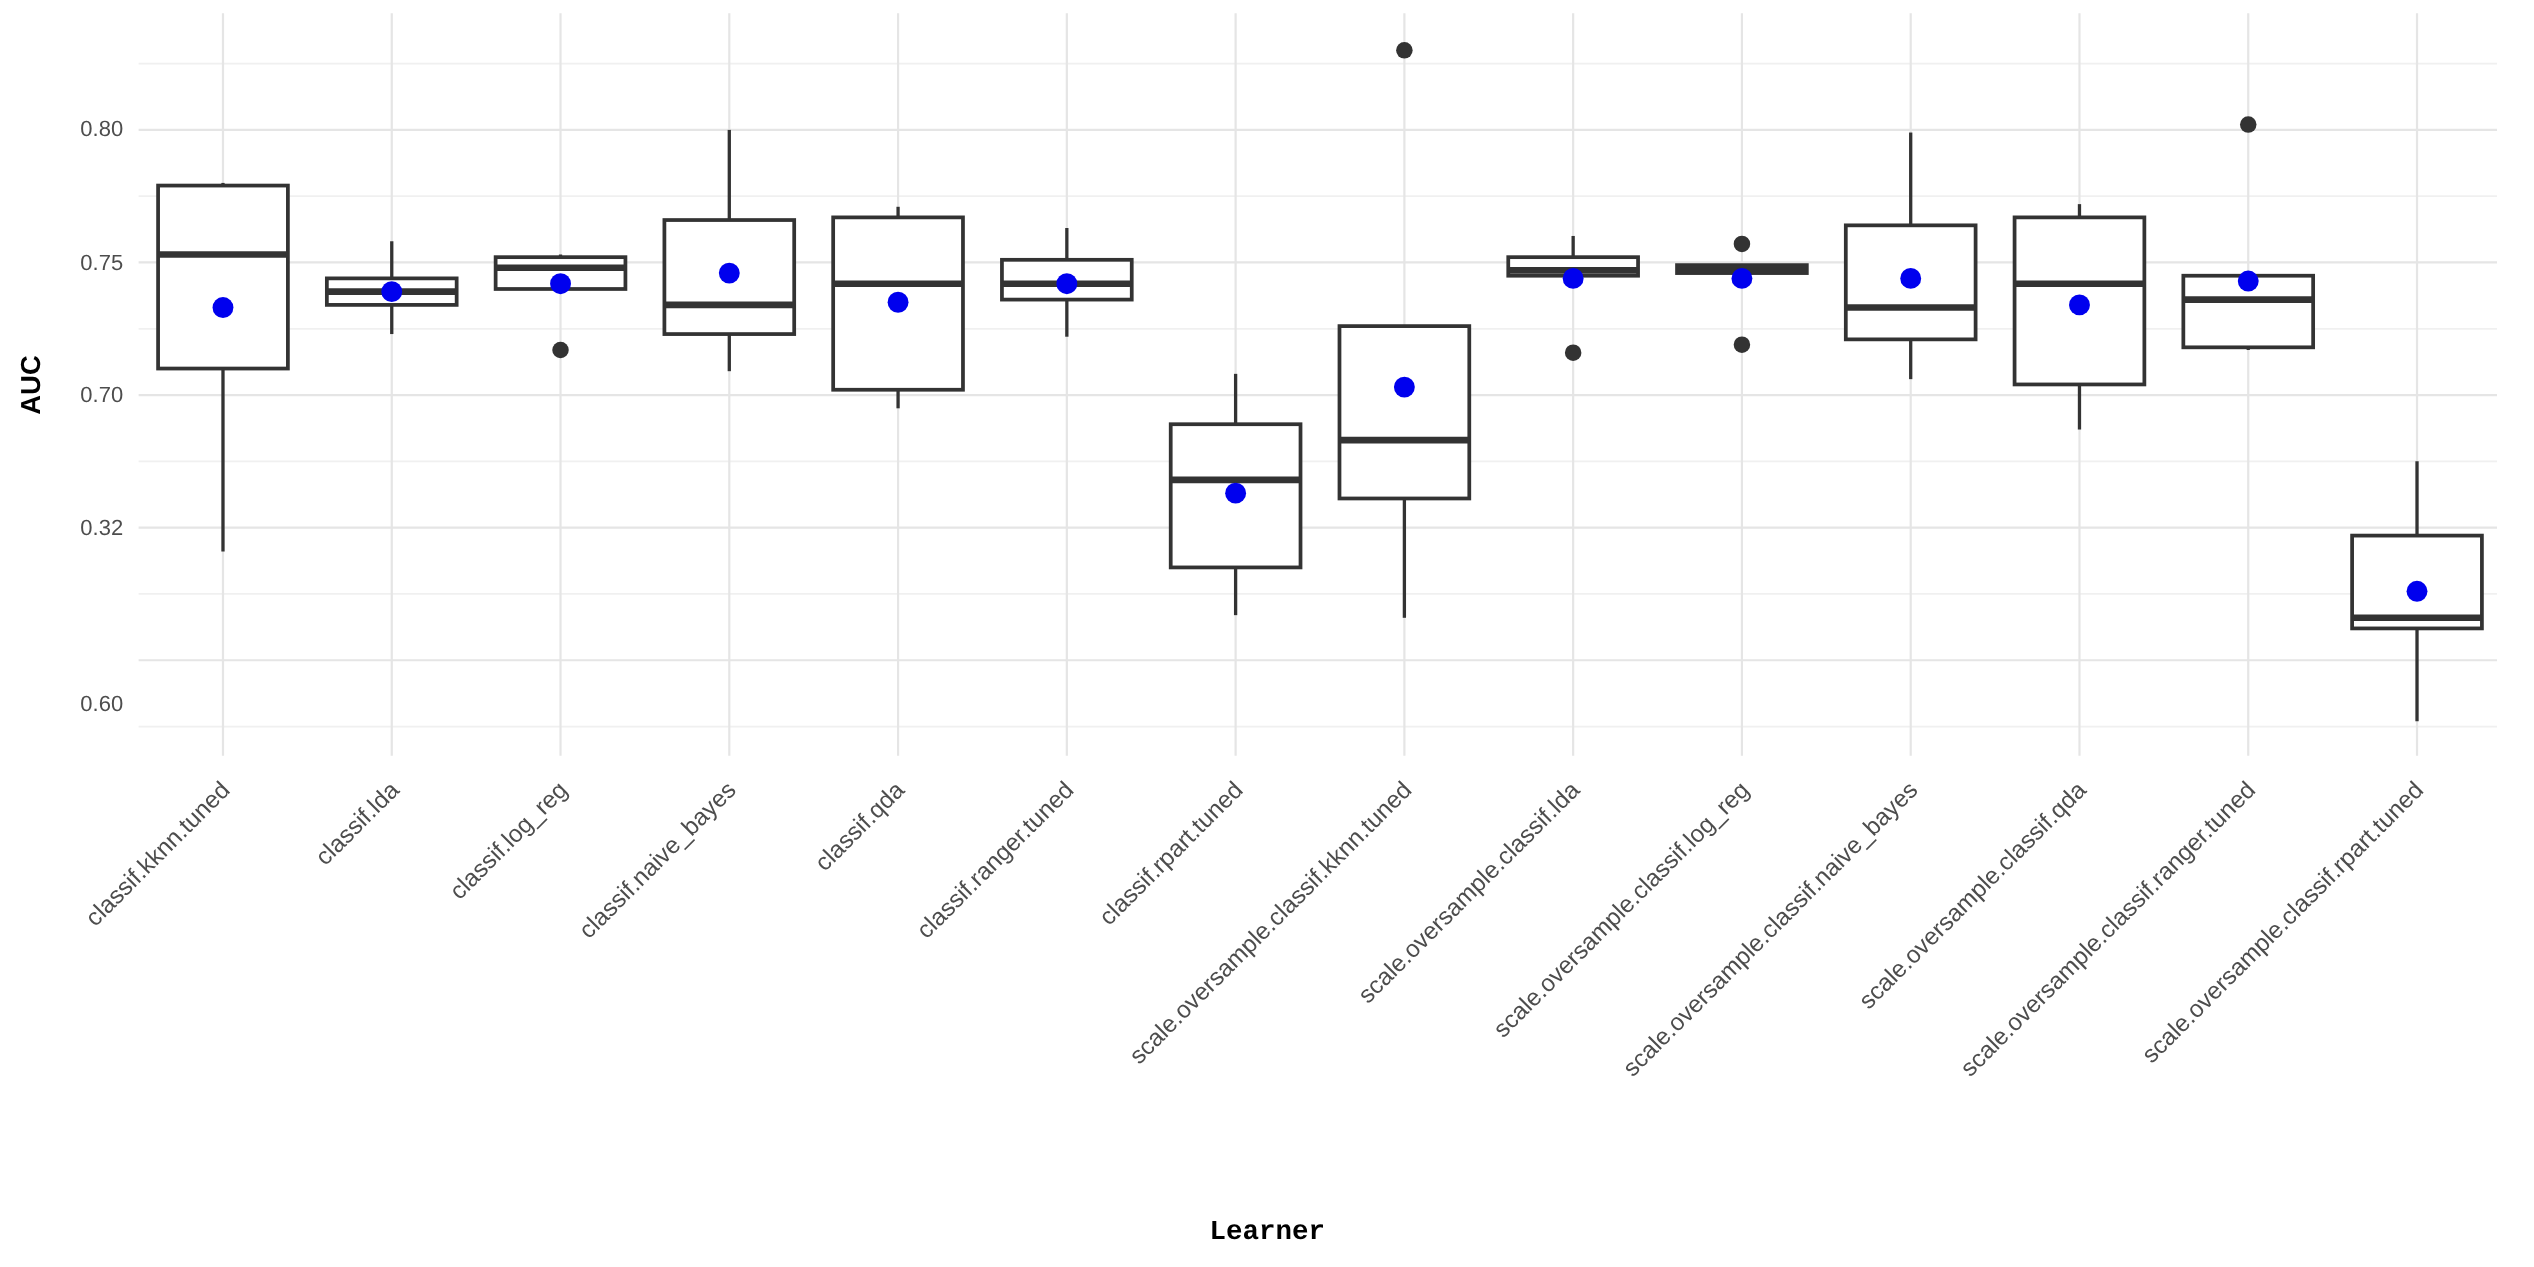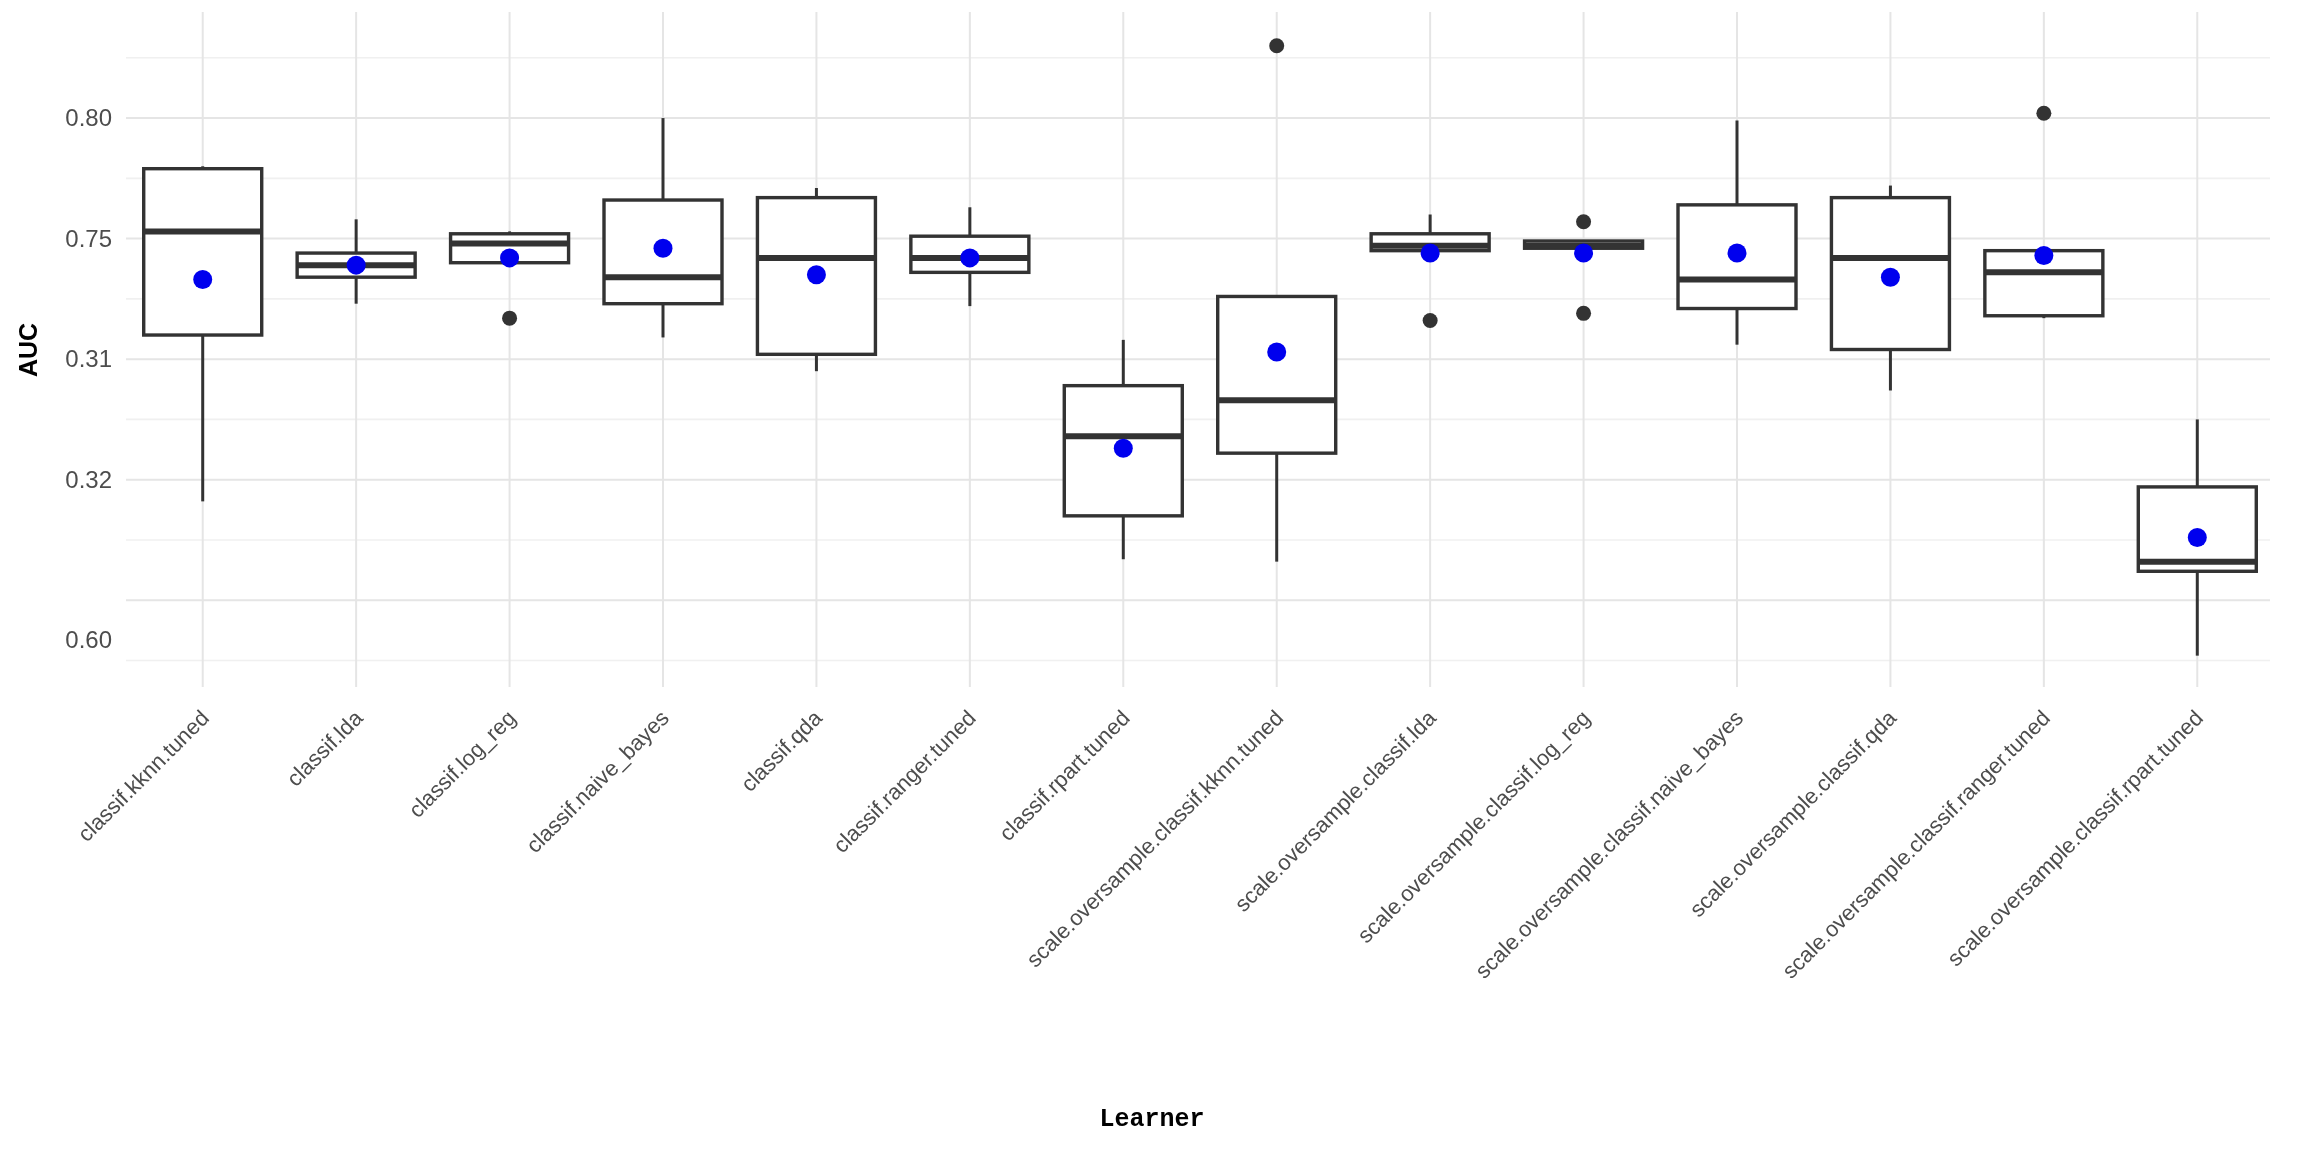--- a/index.html
+++ b/index.html
@@ -17,21 +17,21 @@
   }
   #plot-svg {
     position: absolute;
     left: 0;
     top: 0;
   }
   .y-tick-label {
     position: absolute;
     width: 100px;
     text-align: right;
-    font-size: 24px;
+    font-size: 20px;
     line-height: 22px;
     color: #4d4d4d;
   }
   .x-label {
     position: absolute;
     white-space: nowrap;
     font-size: 22px;
     line-height: 24px;
     color: #4d4d4d;
     transform: rotate(-45deg);
@@ -158,21 +158,21 @@
       <line x1="2197.285714285714" x2="2197.285714285714" y1="419.41071428571405" y2="486.9107142857141" stroke="#333333" stroke-width="3"></line>
       <line x1="2197.285714285714" x2="2197.285714285714" y1="571.2857142857142" y2="655.6607142857142" stroke="#333333" stroke-width="3"></line>
       <rect x="2138.285714285714" y="486.9107142857141" width="118" height="84.37500000000011" fill="#ffffff" stroke="#333333" stroke-width="3.4"></rect>
       <line x1="2138.285714285714" x2="2256.285714285714" y1="561.6428571428571" y2="561.6428571428571" stroke="#333333" stroke-width="6"></line>
       <circle cx="2197.285714285714" cy="537.5357142857141" r="9.5" fill="#0000ee"></circle>
     </svg>
   <div id="y-axis-title" class="axis-title">AUC</div>
   <div id="x-axis-title" class="axis-title">Learner</div>
 <div class="y-tick-label" style="left: 12px; top: 589.214px; margin-top: 40px;">0.60</div>
     <div class="y-tick-label" style="left: 12px; top: 468.679px;">0.32</div>
-    <div class="y-tick-label" style="left: 12px; top: 348.143px;">0.31</div>
+    <div class="y-tick-label" style="left: 12px; top: 348.143px;">0.70</div>
     <div class="y-tick-label" style="left: 12px; top: 228px;">0.75</div>
     <div class="y-tick-label" style="left: 12px; top: 107.071px;">0.80</div>
     <div class="x-label" style="right: 2107.29px; top: 706px;">classif.kknn.tuned</div>
     <div class="x-label" style="right: 1953.86px; top: 706px;">classif.lda</div>
     <div class="x-label" style="right: 1800.43px; top: 706px;">classif.log_reg</div>
     <div class="x-label" style="right: 1647px; top: 706px;">classif.naive_bayes</div>
     <div class="x-label" style="right: 1493.57px; top: 706px;">classif.qda</div>
     <div class="x-label" style="right: 1340.14px; top: 706px;">classif.ranger.tuned</div>
     <div class="x-label" style="right: 1186.71px; top: 706px;">classif.rpart.tuned</div>
     <div class="x-label" style="right: 1033.29px; top: 706px;">scale.oversample.classif.kknn.tuned</div>

